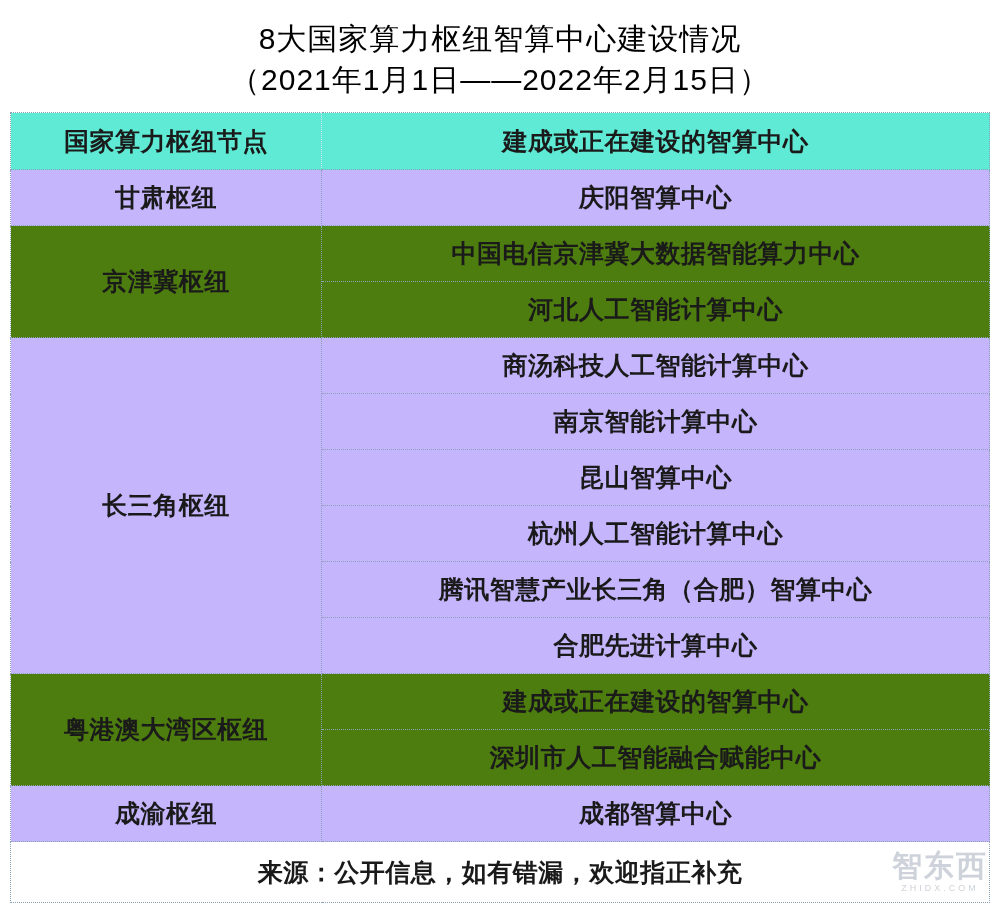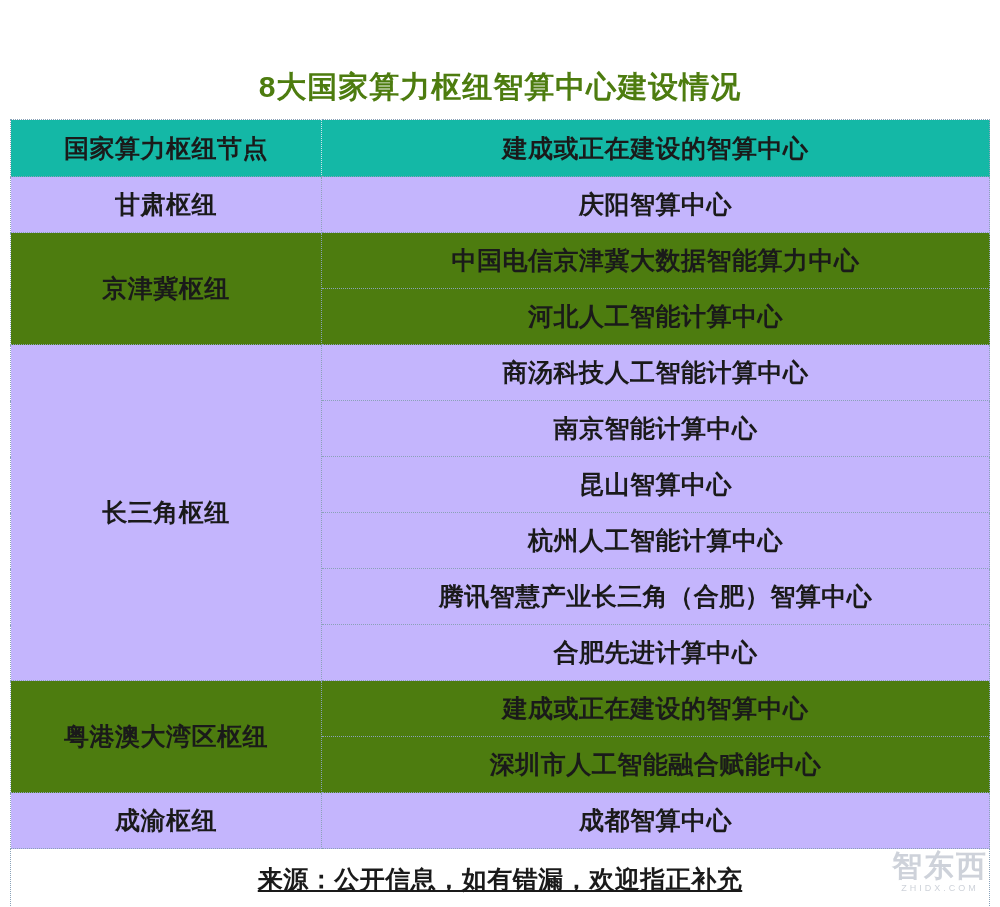--- a/index.html
+++ b/index.html
@@ -81,25 +81,24 @@
 
   .title-block {
     position: relative;
     z-index: 2;
     text-align: center;
     padding-top: 18px;
   }
   .title-line {
     font-family: "Liberation Sans", "DejaVu Sans", sans-serif;
     font-size: 30px;
-    font-weight: bold;
-    color: #4d7c0f;
+    font-weight: normal;
+    color: #000000;
     line-height: 41px;
     letter-spacing: 1px;
-    margin-top: 48px;
   }
 
   table.main {
     position: relative;
     z-index: 2;
     border-collapse: collapse;
     width: 980px;
     margin: 12px auto 0 auto;
     table-layout: fixed;
   }
@@ -109,21 +108,21 @@
     text-align: center;
     vertical-align: middle;
     font-weight: bold;
     font-size: 25px;
     color: #1a1a1a;
     letter-spacing: 0.5px;
   }
   .col-left { width: 310px; }
 
   thead th {
-    background: #14b8a6;
+    background: #5eead4;
     color: #ffffff;
     height: 56px;
     font-size: 26px;
     border: 1px solid #3a7ca8;
   }
   thead th.hcol-left {
     border-right: 1px dotted #cfe2f0;
   }
 
   tbody tr td {
@@ -141,33 +140,33 @@
   }
   td.group-plain {
     background: #ffffff;
   }
 
   .footer-row td {
     height: 60px;
     background: #ffffff;
     font-size: 25px;
     border: 1px dotted #8aa2b8;
-    text-decoration: underline;
   }
 </style>
 </head>
 <body>
 
 <div class="page">
 
   <div class="watermark">智东西</div>
   <div class="watermark-sub">ZHIDX.COM</div>
 
   <div class="title-block">
     <div class="title-line">8大国家算力枢纽智算中心建设情况</div>
+    <div class="title-line">（2021年1月1日——2022年2月15日）</div>
   </div>
 
   <table class="main">
     <thead>
       <tr>
         <th class="col-left hcol-left">国家算力枢纽节点</th>
         <th>建成或正在建设的智算中心</th>
       </tr>
     </thead>
     <tbody>

